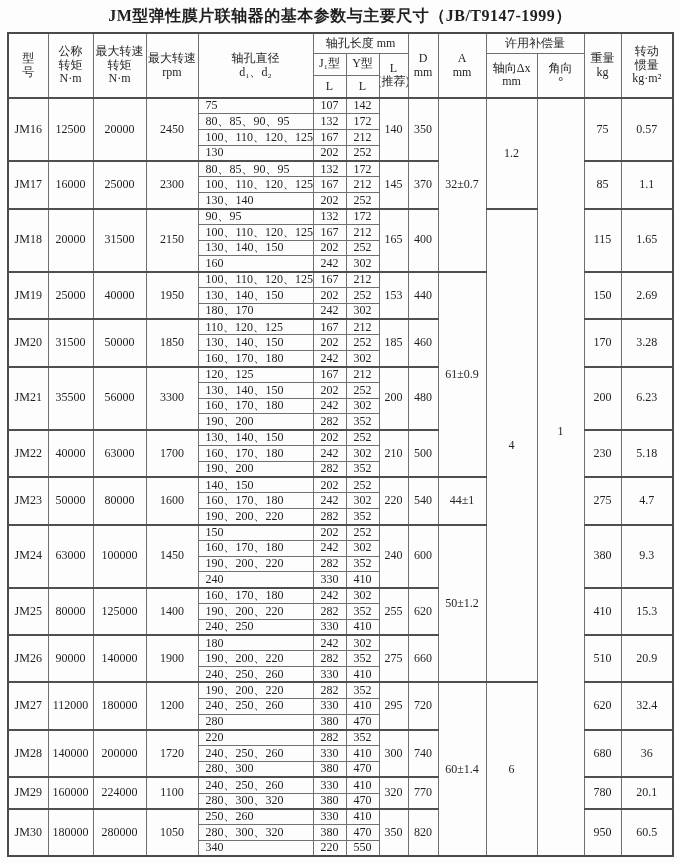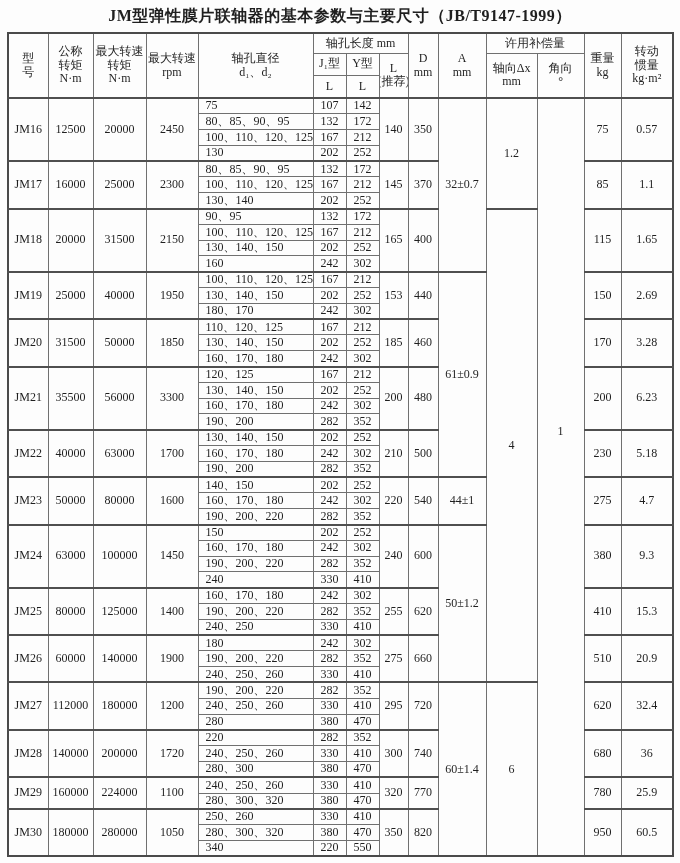--- a/index.html
+++ b/index.html
@@ -415,21 +415,21 @@
         <td>282</td>
         <td>352</td>
       </tr>
       <tr>
         <td class="dcol">240、250</td>
         <td>330</td>
         <td>410</td>
       </tr>
       <tr class="model-start">
         <td rowspan="3">JM26</td>
-        <td rowspan="3">60000</td>
+        <td rowspan="3">90000</td>
         <td rowspan="3">140000</td>
         <td rowspan="3">1900</td>
         <td class="dcol">180</td>
         <td>242</td>
         <td>302</td>
         <td rowspan="3">275</td>
         <td rowspan="3">660</td>
         <td rowspan="3">510</td>
         <td rowspan="3">20.9</td>
       </tr>
@@ -495,21 +495,21 @@
         <td rowspan="2">JM29</td>
         <td rowspan="2">160000</td>
         <td rowspan="2">224000</td>
         <td rowspan="2">1100</td>
         <td class="dcol">240、250、260</td>
         <td>330</td>
         <td>410</td>
         <td rowspan="2">320</td>
         <td rowspan="2">770</td>
         <td rowspan="2">780</td>
-        <td rowspan="2">25.9</td>
+        <td rowspan="2">20.1</td>
       </tr>
       <tr>
         <td class="dcol">280、300、320</td>
         <td>380</td>
         <td>470</td>
       </tr>
       <tr class="model-start">
         <td rowspan="3">JM30</td>
         <td rowspan="3">180000</td>
         <td rowspan="3">280000</td>

